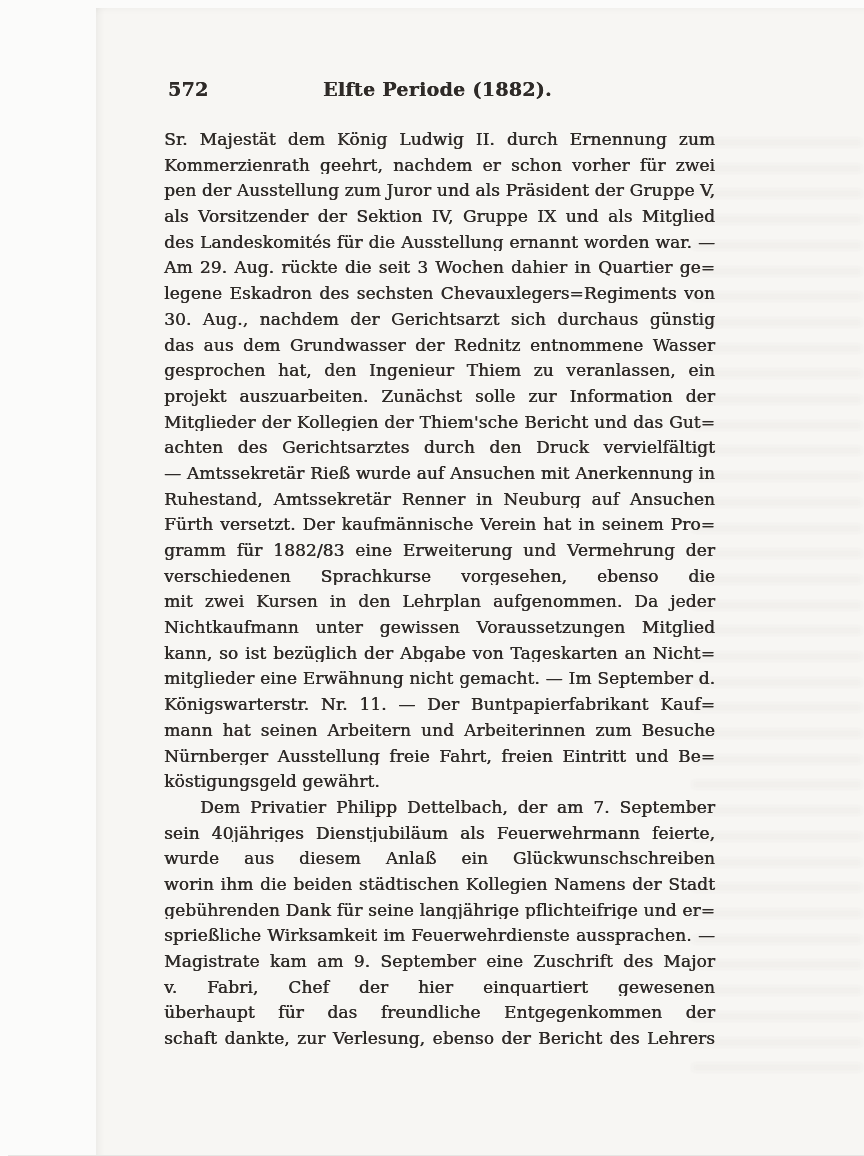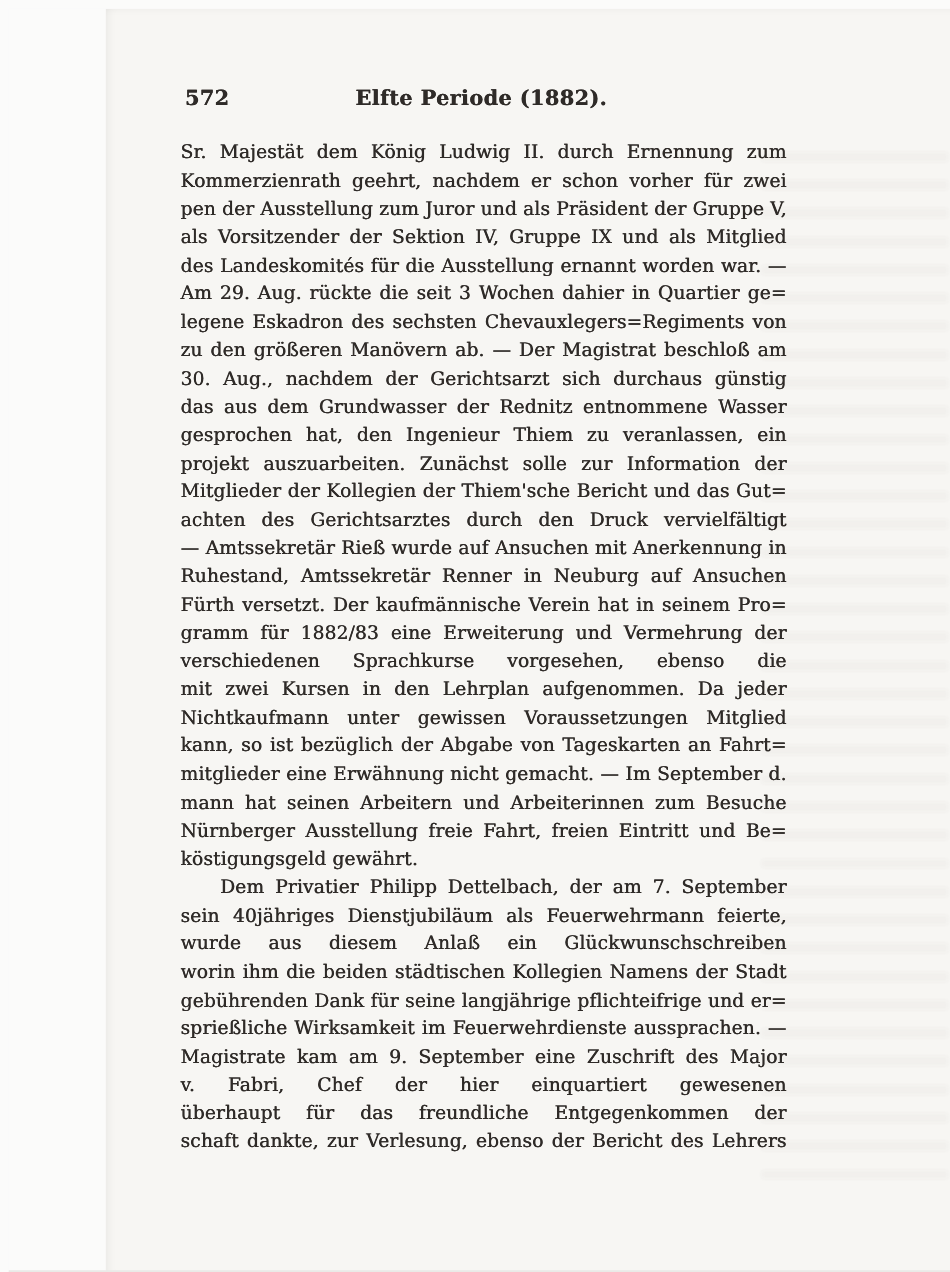--- a/index.html
+++ b/index.html
@@ -96,36 +96,36 @@
   </div>
 
   <div class="text-body">
       <div class="line">Sr. Majestät dem König Ludwig II. durch Ernennung zum</div>
       <div class="line">Kommerzienrath geehrt, nachdem er schon vorher für zwei Grup=</div>
       <div class="line">pen der Ausstellung zum Juror und als Präsident der Gruppe V,</div>
       <div class="line">als Vorsitzender der Sektion IV, Gruppe IX und als Mitglied</div>
       <div class="line">des Landeskomités für die Ausstellung ernannt worden war. —</div>
       <div class="line">Am 29. Aug. rückte die seit 3 Wochen dahier in Quartier ge=</div>
       <div class="line">legene Eskadron des sechsten Chevauxlegers=Regiments von hier</div>
-      <div class="line">zu den größeren Manövern ab. — Der Magistrat beschloß am</div>
       <div class="line">30. Aug., nachdem der Gerichtsarzt sich durchaus günstig über</div>
       <div class="line">das aus dem Grundwasser der Rednitz entnommene Wasser aus=</div>
       <div class="line">gesprochen hat, den Ingenieur Thiem zu veranlassen, ein Detail=</div>
       <div class="line">projekt auszuarbeiten. Zunächst solle zur Information der</div>
       <div class="line">Mitglieder der Kollegien der Thiem'sche Bericht und das Gut=</div>
       <div class="line">achten des Gerichtsarztes durch den Druck vervielfältigt werden.</div>
       <div class="line">— Amtssekretär Rieß wurde auf Ansuchen mit Anerkennung in</div>
       <div class="line">Ruhestand, Amtssekretär Renner in Neuburg auf Ansuchen nach</div>
       <div class="line">Fürth versetzt. Der kaufmännische Verein hat in seinem Pro=</div>
       <div class="line">gramm für 1882/83 eine Erweiterung und Vermehrung der</div>
       <div class="line">verschiedenen Sprachkurse vorgesehen, ebenso die Stenographie</div>
       <div class="line">mit zwei Kursen in den Lehrplan aufgenommen. Da jeder</div>
       <div class="line">Nichtkaufmann unter gewissen Voraussetzungen Mitglied werden</div>
-      <div class="line">kann, so ist bezüglich der Abgabe von Tageskarten an Fahrt=</div>
+      <div class="line">kann, so ist bezüglich der Abgabe von Tageskarten an Nicht=</div>
       <div class="line">mitglieder eine Erwähnung nicht gemacht. — Im September d. J.</div>
+      <div class="line">Königswarterstr. Nr. 11. — Der Buntpapierfabrikant Kauf=</div>
       <div class="line">mann hat seinen Arbeitern und Arbeiterinnen zum Besuche der</div>
       <div class="line">Nürnberger Ausstellung freie Fahrt, freien Eintritt und Be=</div>
       <div class="line short-last">köstigungsgeld gewährt.</div>
       <div class="line indent">Dem Privatier Philipp Dettelbach, der am 7. September</div>
       <div class="line">sein 40jähriges Dienstjubiläum als Feuerwehrmann feierte,</div>
       <div class="line">wurde aus diesem Anlaß ein Glückwunschschreiben überreicht,</div>
       <div class="line">worin ihm die beiden städtischen Kollegien Namens der Stadt</div>
       <div class="line">gebührenden Dank für seine langjährige pflichteifrige und er=</div>
       <div class="line">sprießliche Wirksamkeit im Feuerwehrdienste aussprachen. — Im</div>
       <div class="line">Magistrate kam am 9. September eine Zuschrift des Major</div>

